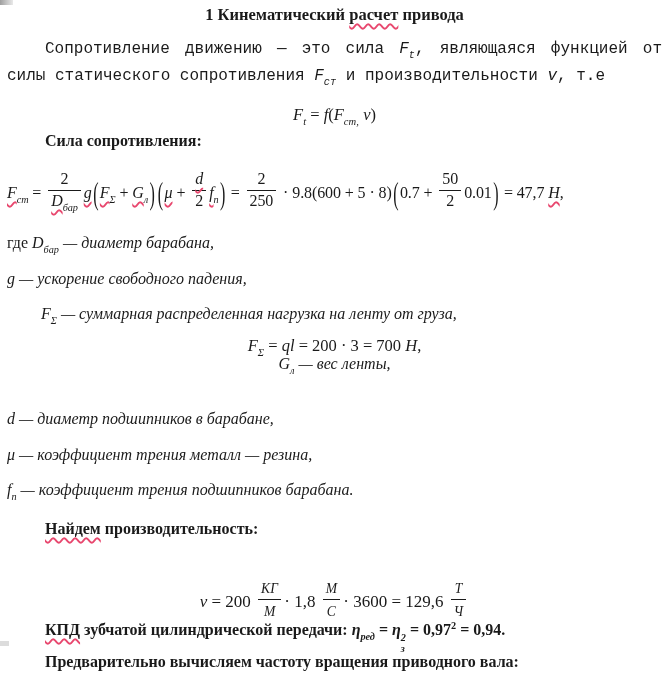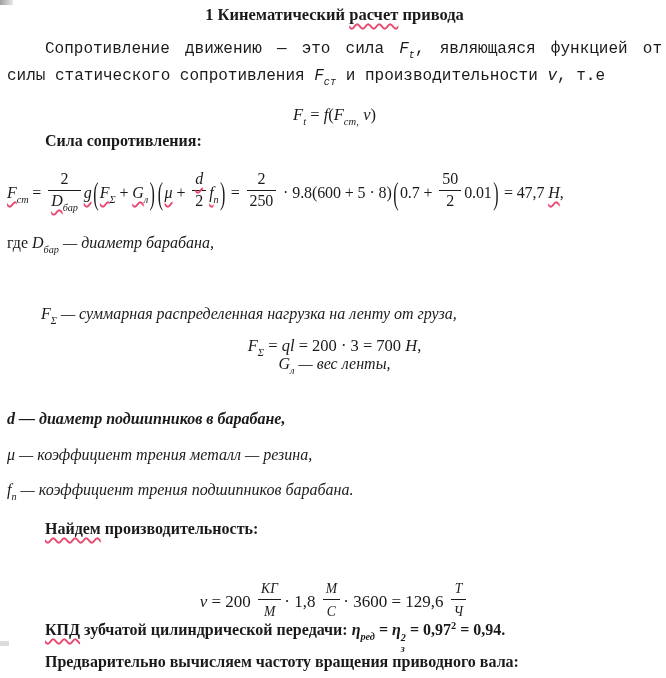--- a/index.html
+++ b/index.html
@@ -40,21 +40,21 @@
   
   .f-ft{top:93px;font-size:16.5px;margin-top:12px;}
   .sila{top:131px;}
   
   .f-fst{top:160px;line-height:66px;font-size:16px;letter-spacing:-0.1px;}
   .def-dbar{top:233px;}
   .def-g{top:269px;}
   .def-fsum{top:304px;margin-left:34px;}
   .f-fsum{top:336px;font-size:16.5px;}
   .def-gl{top:354px;text-align:center;}
-  .def-d{top:409px;font-weight:bold;}
+  .def-d{top:409px;}
   .def-mu{top:445px;}
   .def-fp{top:480px;}
   .naidem{top:519px;}
   .f-v{top:576px;line-height:52px;font-size:17px;}
   .kpd{top:618px;line-height:24px;}
   .predv{top:652px;}
   
   .frac{
     display:inline-block;
     vertical-align:middle;
@@ -106,20 +106,21 @@
 
   <p class="block intro wrap"><span class="run">Сопротивление движению — это сила </span><span class="run it">F</span><span class="run it sub">t</span><span class="run">, являющаяся функцией от силы статического сопротивления </span><span class="run it">F</span><span class="run it sub">ст</span><span class="run"> и производительности </span><span class="run it">v</span><span class="run">, т.е</span></p>
 
   <div class="block center f-ft"><span class="run it">F</span><span class="run it sub">t</span><span class="run"> = </span><span class="run it">f</span><span class="run">(</span><span class="run it">F</span><span class="run it sub">ст,</span><span class="run"> </span><span class="run it">v</span><span class="run">)</span></div>
 
   <div class="block indent sila"><span class="run">Сила сопротивления:</span></div>
 
   <div class="block f-fst"><span class="run it sq">F</span><span class="run it sub">ст</span><span class="run"> = </span><span class="frac"><span class="num"><span class="run">2</span></span><span class="den"><span class="run it sq">D</span><span class="run it sub">бар</span></span></span><span class="run it sq">g</span><span class="run big">(</span><span class="run it sq">F</span><span class="run it sub">Σ</span><span class="run"> + </span><span class="run it sq">G</span><span class="run it sub">л</span><span class="run big">)</span><span class="run big">(</span><span class="run it sq">μ</span><span class="run"> + </span><span class="frac"><span class="num"><span class="run it sq">d</span></span><span class="den"><span class="run">2</span></span></span><span class="run it sq">f</span><span class="run it sub">п</span><span class="run big">)</span><span class="run"> = </span><span class="frac"><span class="num"><span class="run">2</span></span><span class="den"><span class="run">250</span></span></span><span class="run"> · 9.8(600 + 5 · 8)</span><span class="run big">(</span><span class="run">0.7 + </span><span class="frac"><span class="num"><span class="run">50</span></span><span class="den"><span class="run">2</span></span></span><span class="run">0.01</span><span class="run big">)</span><span class="run"> = 47,7 </span><span class="run it sq">Н</span><span class="run">,</span></div>
 
   <div class="block def-dbar"><span class="run">где </span><span class="run it">D</span><span class="run it sub">бар</span><span class="run it"> — диаметр барабана,</span></div>
+  <div class="block def-g"><span class="run it">g</span><span class="run it"> — ускорение свободного падения,</span></div>
   <div class="block def-fsum"><span class="run it">F</span><span class="run it sub">Σ</span><span class="run it"> — суммарная распределенная нагрузка на ленту от груза,</span></div>
 
   <div class="block center f-fsum"><span class="run it">F</span><span class="run it sub">Σ</span><span class="run"> = </span><span class="run it">ql</span><span class="run"> = 200 · 3 = 700 </span><span class="run it">Н</span><span class="run">,</span></div>
 
   <div class="block def-gl"><span class="run it">G</span><span class="run it sub">л</span><span class="run it"> — вес ленты,</span></div>
   <div class="block def-d"><span class="run it">d</span><span class="run it"> — диаметр подшипников в барабане,</span></div>
   <div class="block def-mu"><span class="run it">μ</span><span class="run it"> — коэффициент трения металл — резина,</span></div>
   <div class="block def-fp"><span class="run it">f</span><span class="run it sub">п</span><span class="run it"> — коэффициент трения подшипников барабана.</span></div>
 
   <div class="block indent naidem"><span class="run sq">Найдем</span><span class="run"> производительность:</span></div>

